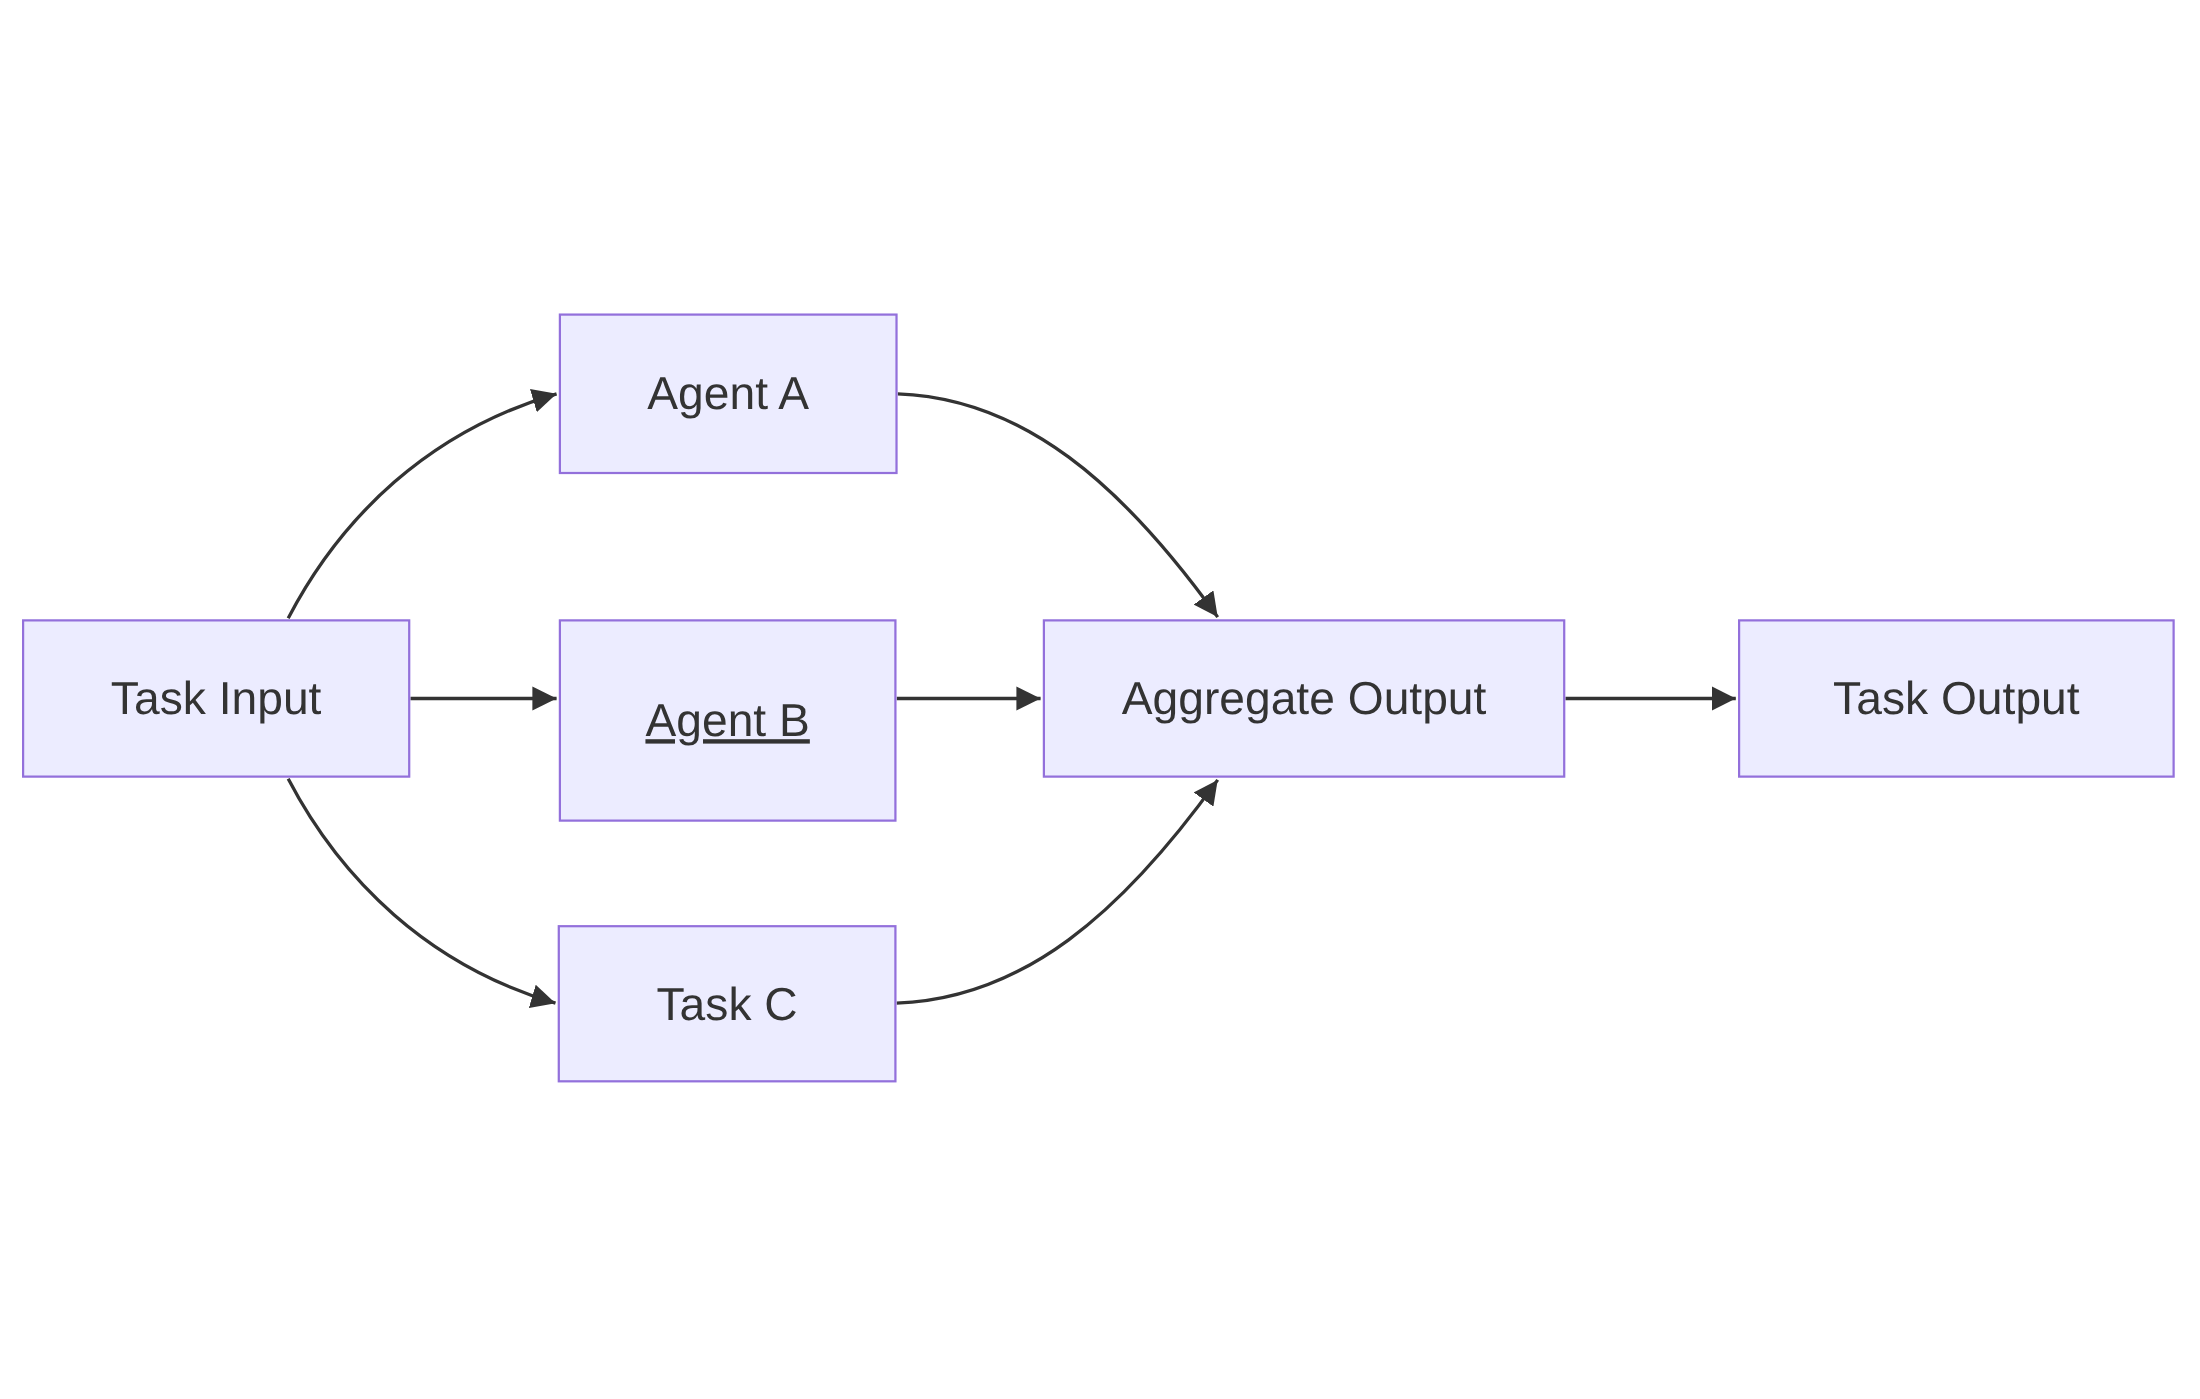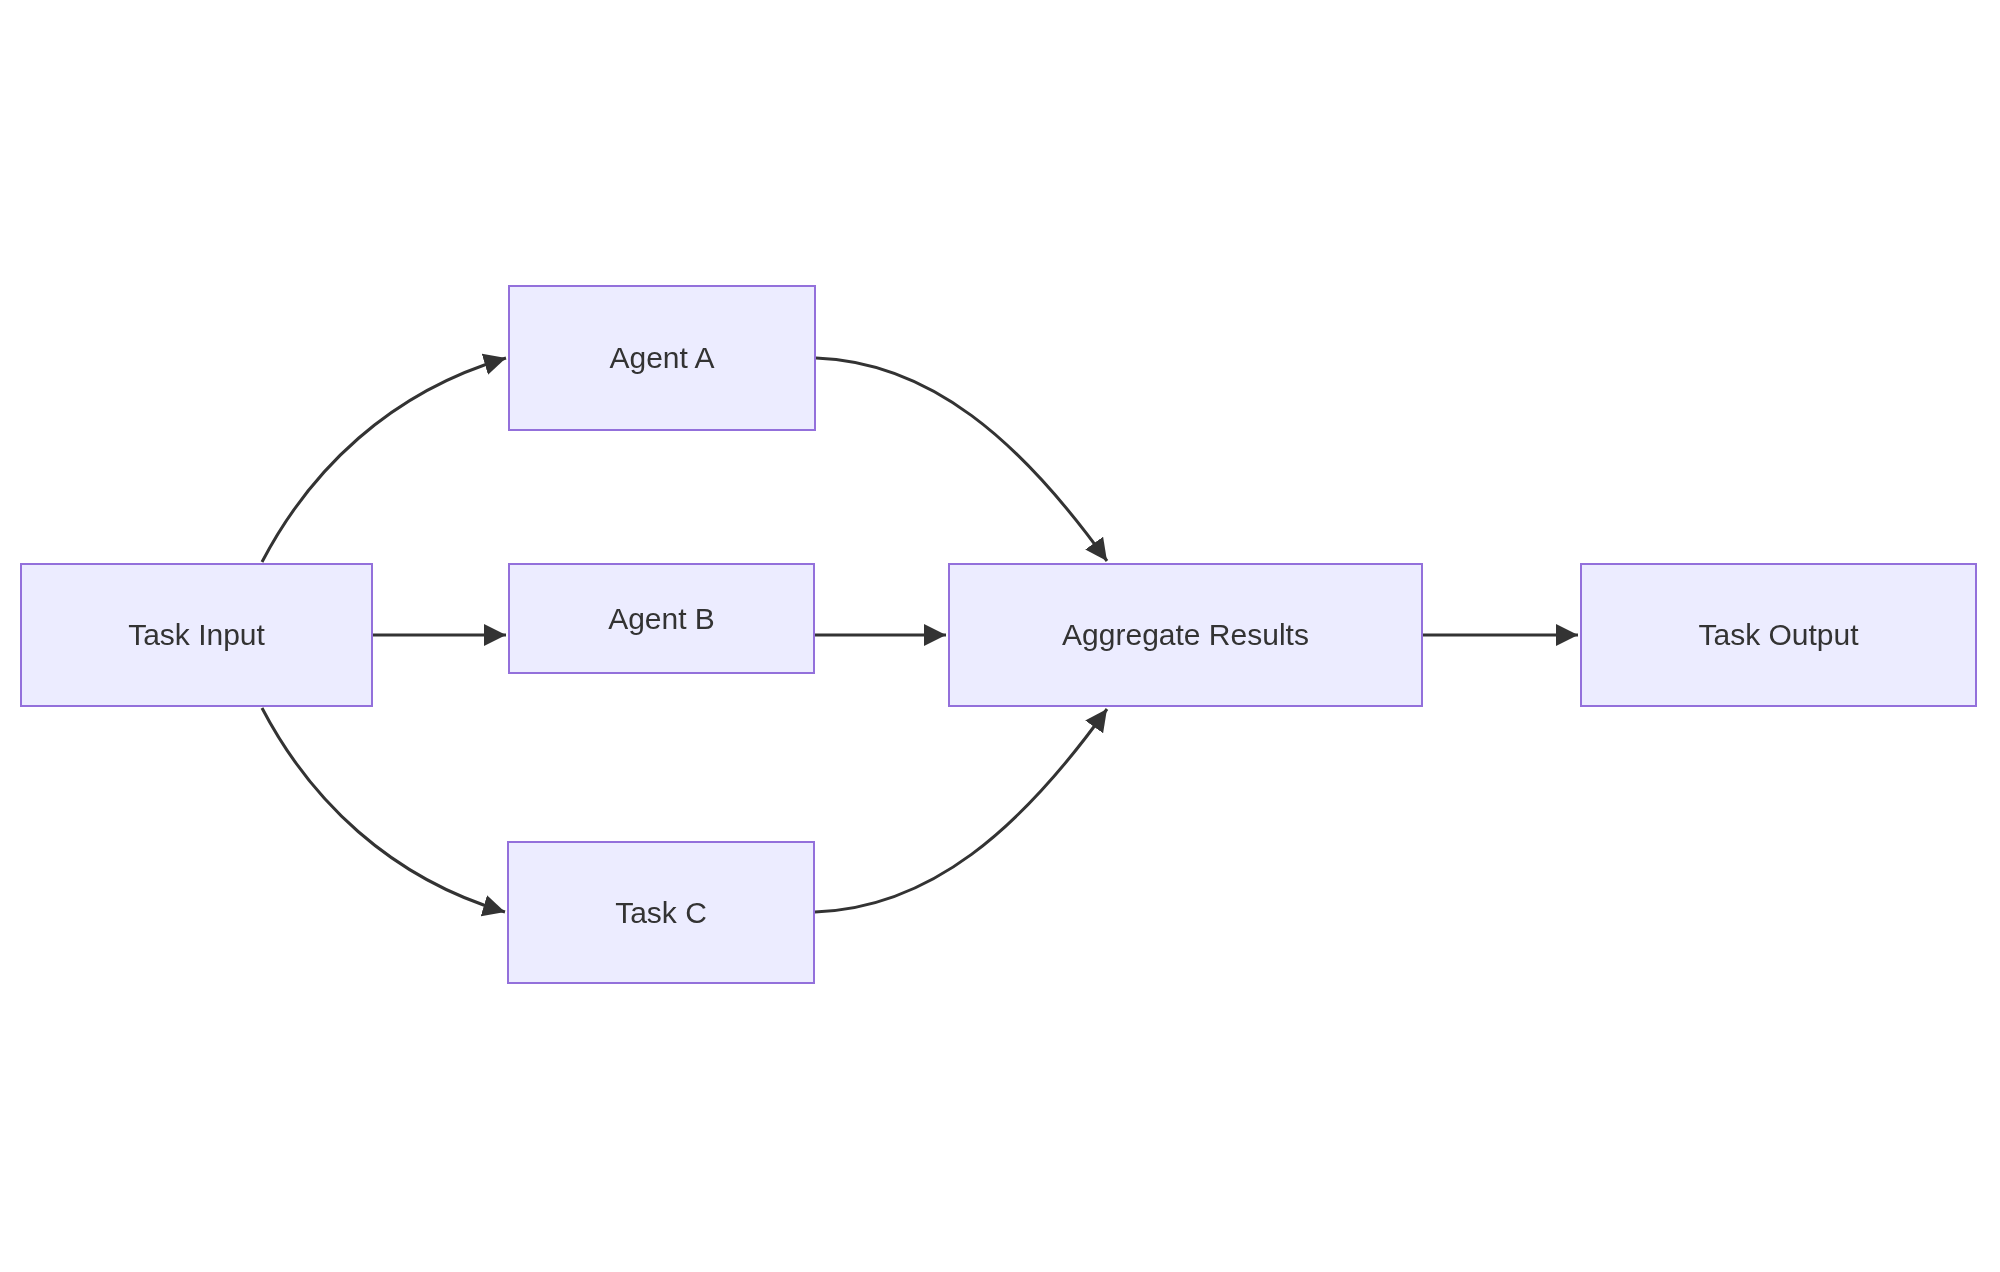--- a/index.html
+++ b/index.html
@@ -24,27 +24,27 @@
   }
   .node {
     position: absolute;
     box-sizing: border-box;
     background: #ECECFF;
     border: 2.5px solid #9370DB;
     display: flex;
     align-items: center;
     justify-content: center;
     color: #333333;
-    font-size: 30px;
+    font-size: 42px;
     line-height: 1;
     white-space: nowrap;
   }
   .node-task-input        { left: 20px;   top: 563px; width: 353px; height: 144px; }
   .node-agent-a           { left: 508px;  top: 285px; width: 308px; height: 146px; }
-  .node-agent-b           { left: 508px;  top: 563px; width: 307px; height: 111px; }
+  .node-agent-b           { left: 508px;  top: 563px; width: 307px; height: 184px; text-decoration: underline; }
   .node-agent-c           { left: 507px;  top: 841px; width: 308px; height: 143px; }
   .node-aggregate-results { left: 948px;  top: 563px; width: 475px; height: 144px; }
   .node-final-output      { left: 1580px; top: 563px; width: 397px; height: 144px; }
   .edge {
     fill: none;
     stroke: #333333;
     stroke-width: 3px;
   }
 </style>
 </head>
@@ -77,20 +77,20 @@
 
   <div class="node node-agent-b">
     <span>Agent B</span>
   </div>
 
   <div class="node node-agent-c">
     <span>Task C</span>
   </div>
 
   <div class="node node-aggregate-results">
-    <span>Aggregate Results</span>
+    <span>Aggregate Output</span>
   </div>
 
   <div class="node node-final-output">
     <span>Task Output</span>
   </div>
 
 </div>
 
 </body></html>

